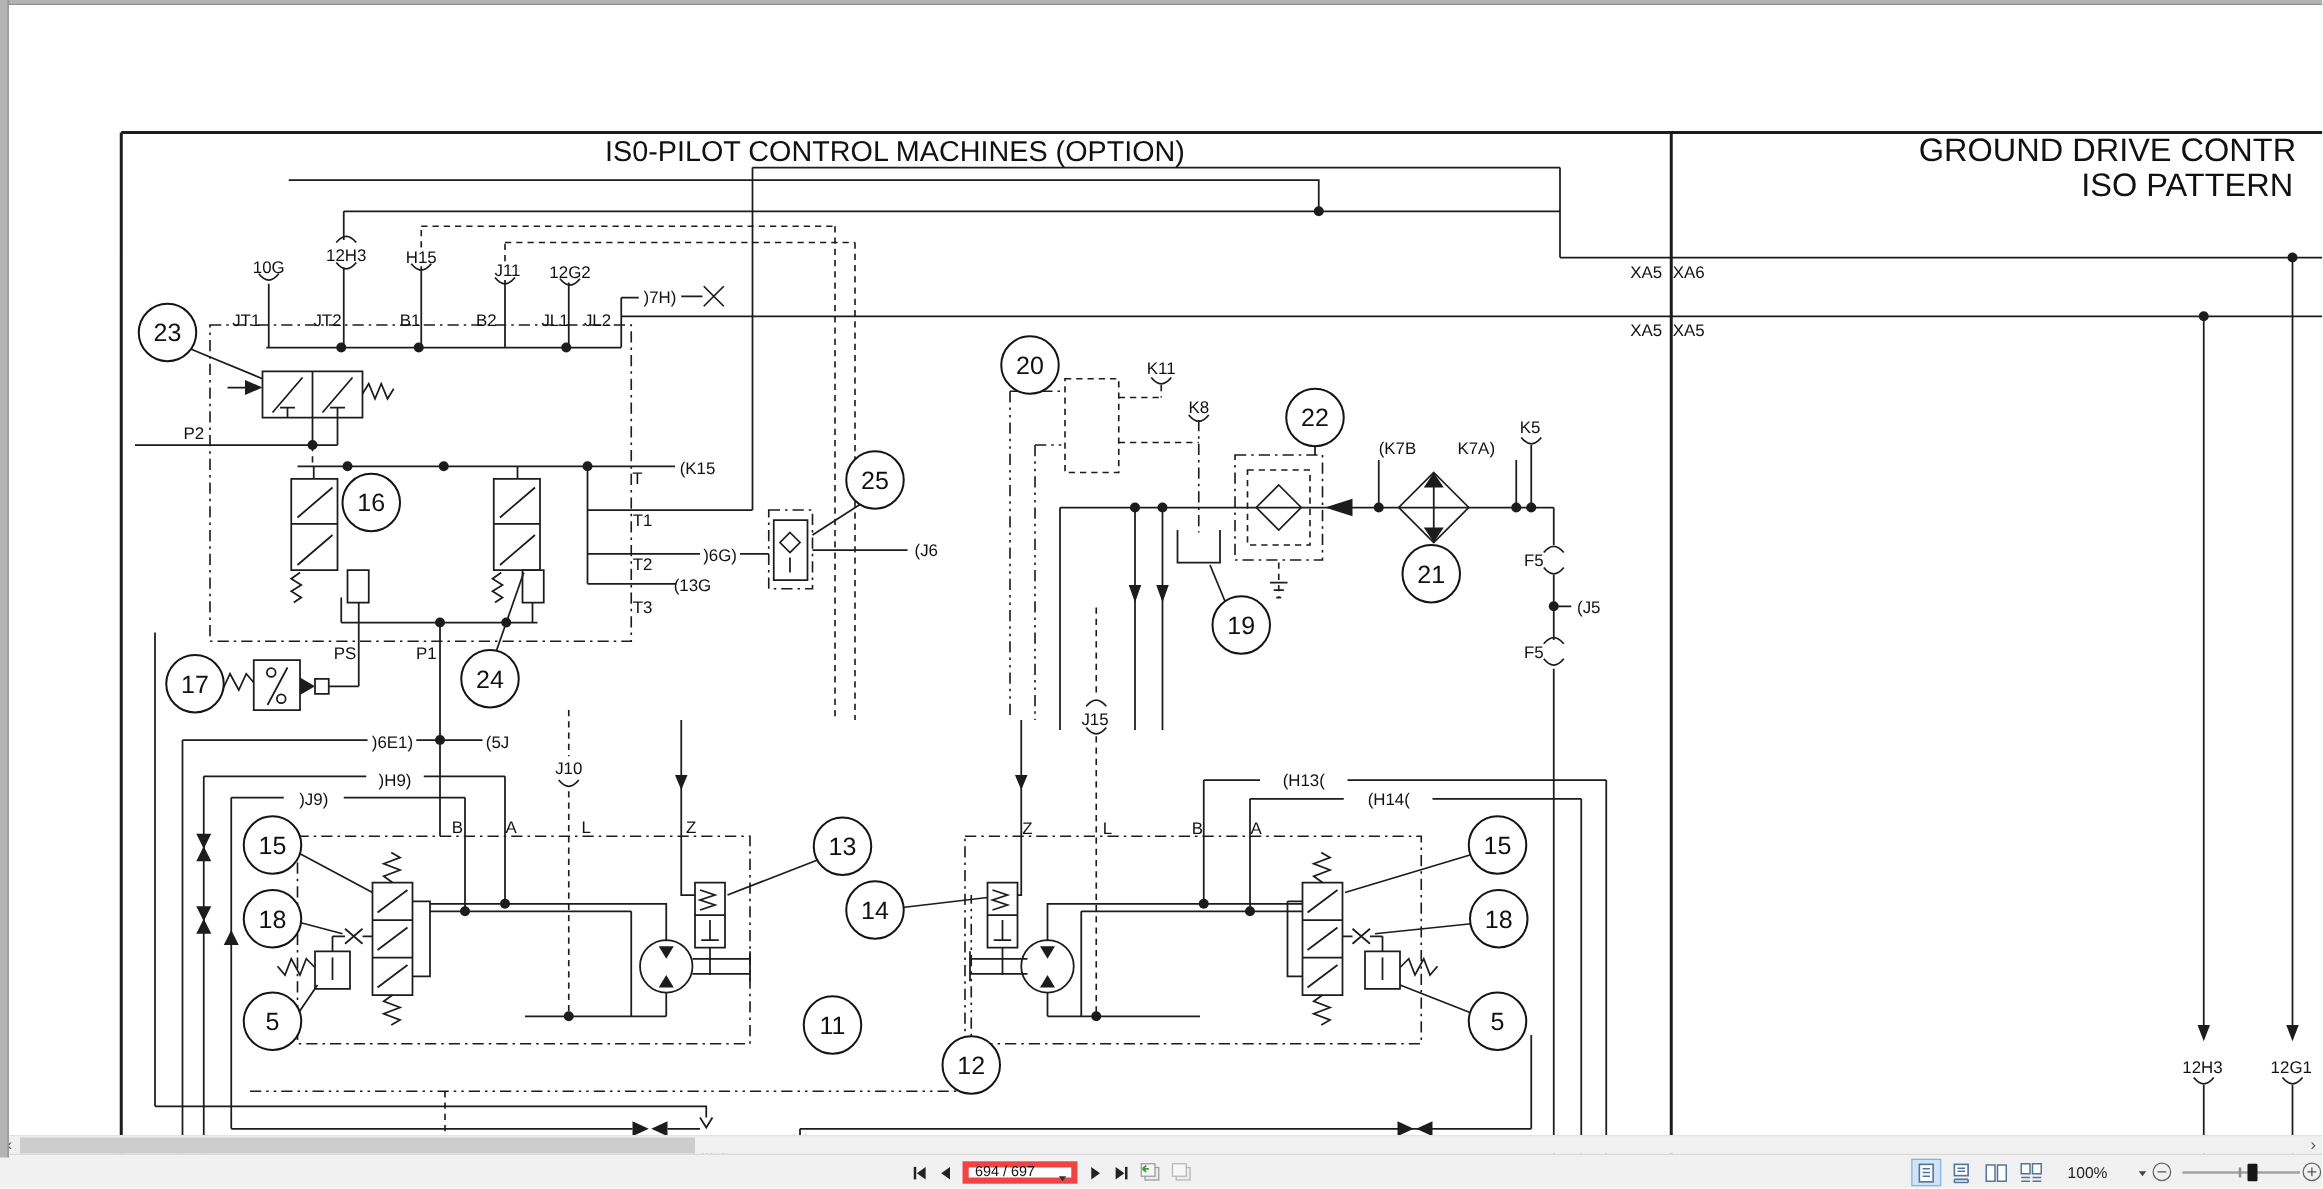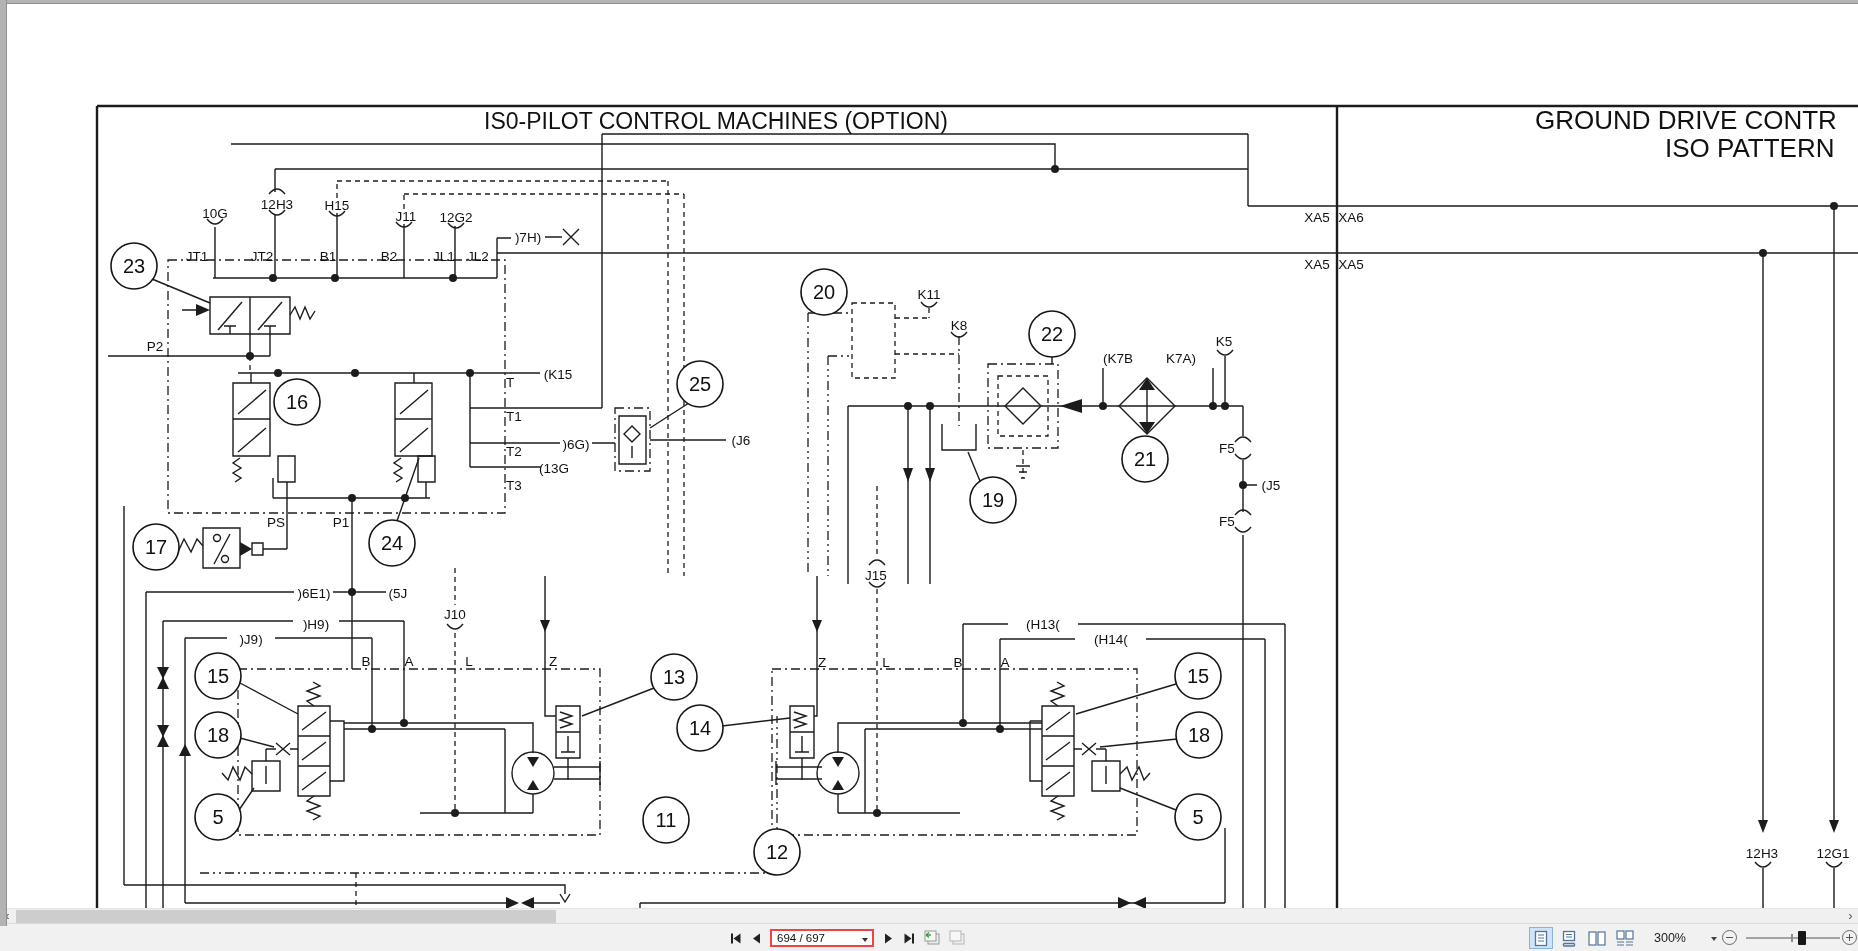--- a/index.html
+++ b/index.html
@@ -28,21 +28,21 @@
 
   
   #hscroll { position:absolute; left:0; top:908px; width:1858px; height:15px; background:#f0f0f0; border-top:1px solid #e3e3e3; }
   .hbtn { position:absolute; top:0; width:15px; height:15px; color:#555; font-size:13px; line-height:13px; text-align:center; cursor:pointer; }
   #hthumb { position:absolute; left:16px; top:1px; width:540px; height:13px; background:#cdcdcd; }
 
   
   #statusbar { position:absolute; left:0; top:923px; width:1858px; height:28px; background:#f1f1f1; border-top:1px solid #dadada; }
   .pagenav { position:absolute; left:728px; top:5px; height:18px; display:flex; align-items:center; gap:7px; }
   .navbtn { width:14px; height:14px; display:flex; align-items:center; justify-content:center; cursor:pointer; }
-  .pagebox { position:relative; width:104px; height:18px; background:#fff; border:2px solid #ef4444; display:flex; align-items:center; }
+  .pagebox { position:relative; width:92px; height:18px; background:#fff; border:5px solid #ef4444; display:flex; align-items:center; }
   .pagebox input { border:none; outline:none; width:84px; height:14px; font-size:11.5px; padding-left:5px; font-family:"Liberation Sans",sans-serif; color:#111; background:transparent; }
   .combo-caret { position:absolute; right:4px; top:7px; width:0; height:0; border-left:3.5px solid transparent; border-right:3.5px solid transparent; border-top:4px solid #333; }
   .histbtn { width:18px; height:16px; cursor:pointer; }
   .layoutgroup { position:absolute; left:1529px; top:3px; display:flex; gap:4px; }
   .laybtn { width:24px; height:22px; display:flex; align-items:center; justify-content:center; cursor:pointer; border:1px solid transparent; }
   .laybtn.active { background:#cfe4f8; border:1px solid #8ab2da; }
   .zoomlabel { position:absolute; left:1654px; top:7px; font-size:12.5px; color:#222; }
   .zoom-caret { position:absolute; left:1711px; top:13px; width:0; height:0; border-left:3.5px solid transparent; border-right:3.5px solid transparent; border-top:4px solid #444; cursor:pointer; }
   .zbtn { position:absolute; top:6px; width:15px; height:15px; border:1.2px solid #666; border-radius:50%; color:#555; display:flex; align-items:center; justify-content:center; cursor:pointer; background:#f1f1f1; }
   .zbtn span { display:block; }
@@ -425,21 +425,21 @@
       </div>
       <div class="laybtn">
         <svg width="18" height="17">
           <rect x="1" y="1" width="7" height="8" fill="#fff" stroke="#53749b" stroke-width="1.2"></rect>
           <rect x="10" y="1" width="7" height="8" fill="#fff" stroke="#53749b" stroke-width="1.2"></rect>
           <path d="M1,12 H8 M1,15 H8 M10,12 H17 M10,15 H17" stroke="#53749b" stroke-width="1.2"></path>
         </svg>
       </div>
     </div>
 
-    <span class="zoomlabel">300%</span>
+    <span class="zoomlabel">100%</span>
     <div class="zoom-caret"></div>
     <div class="zbtn" id="zoomout">
         <span class="minus"></span>
       </div>
     <div class="ztrack"></div>
     <div class="ztick"></div>
     <div class="zthumb"></div>
     <div class="zbtn" id="zoomin">
         <span class="plus"></span>
       </div>

